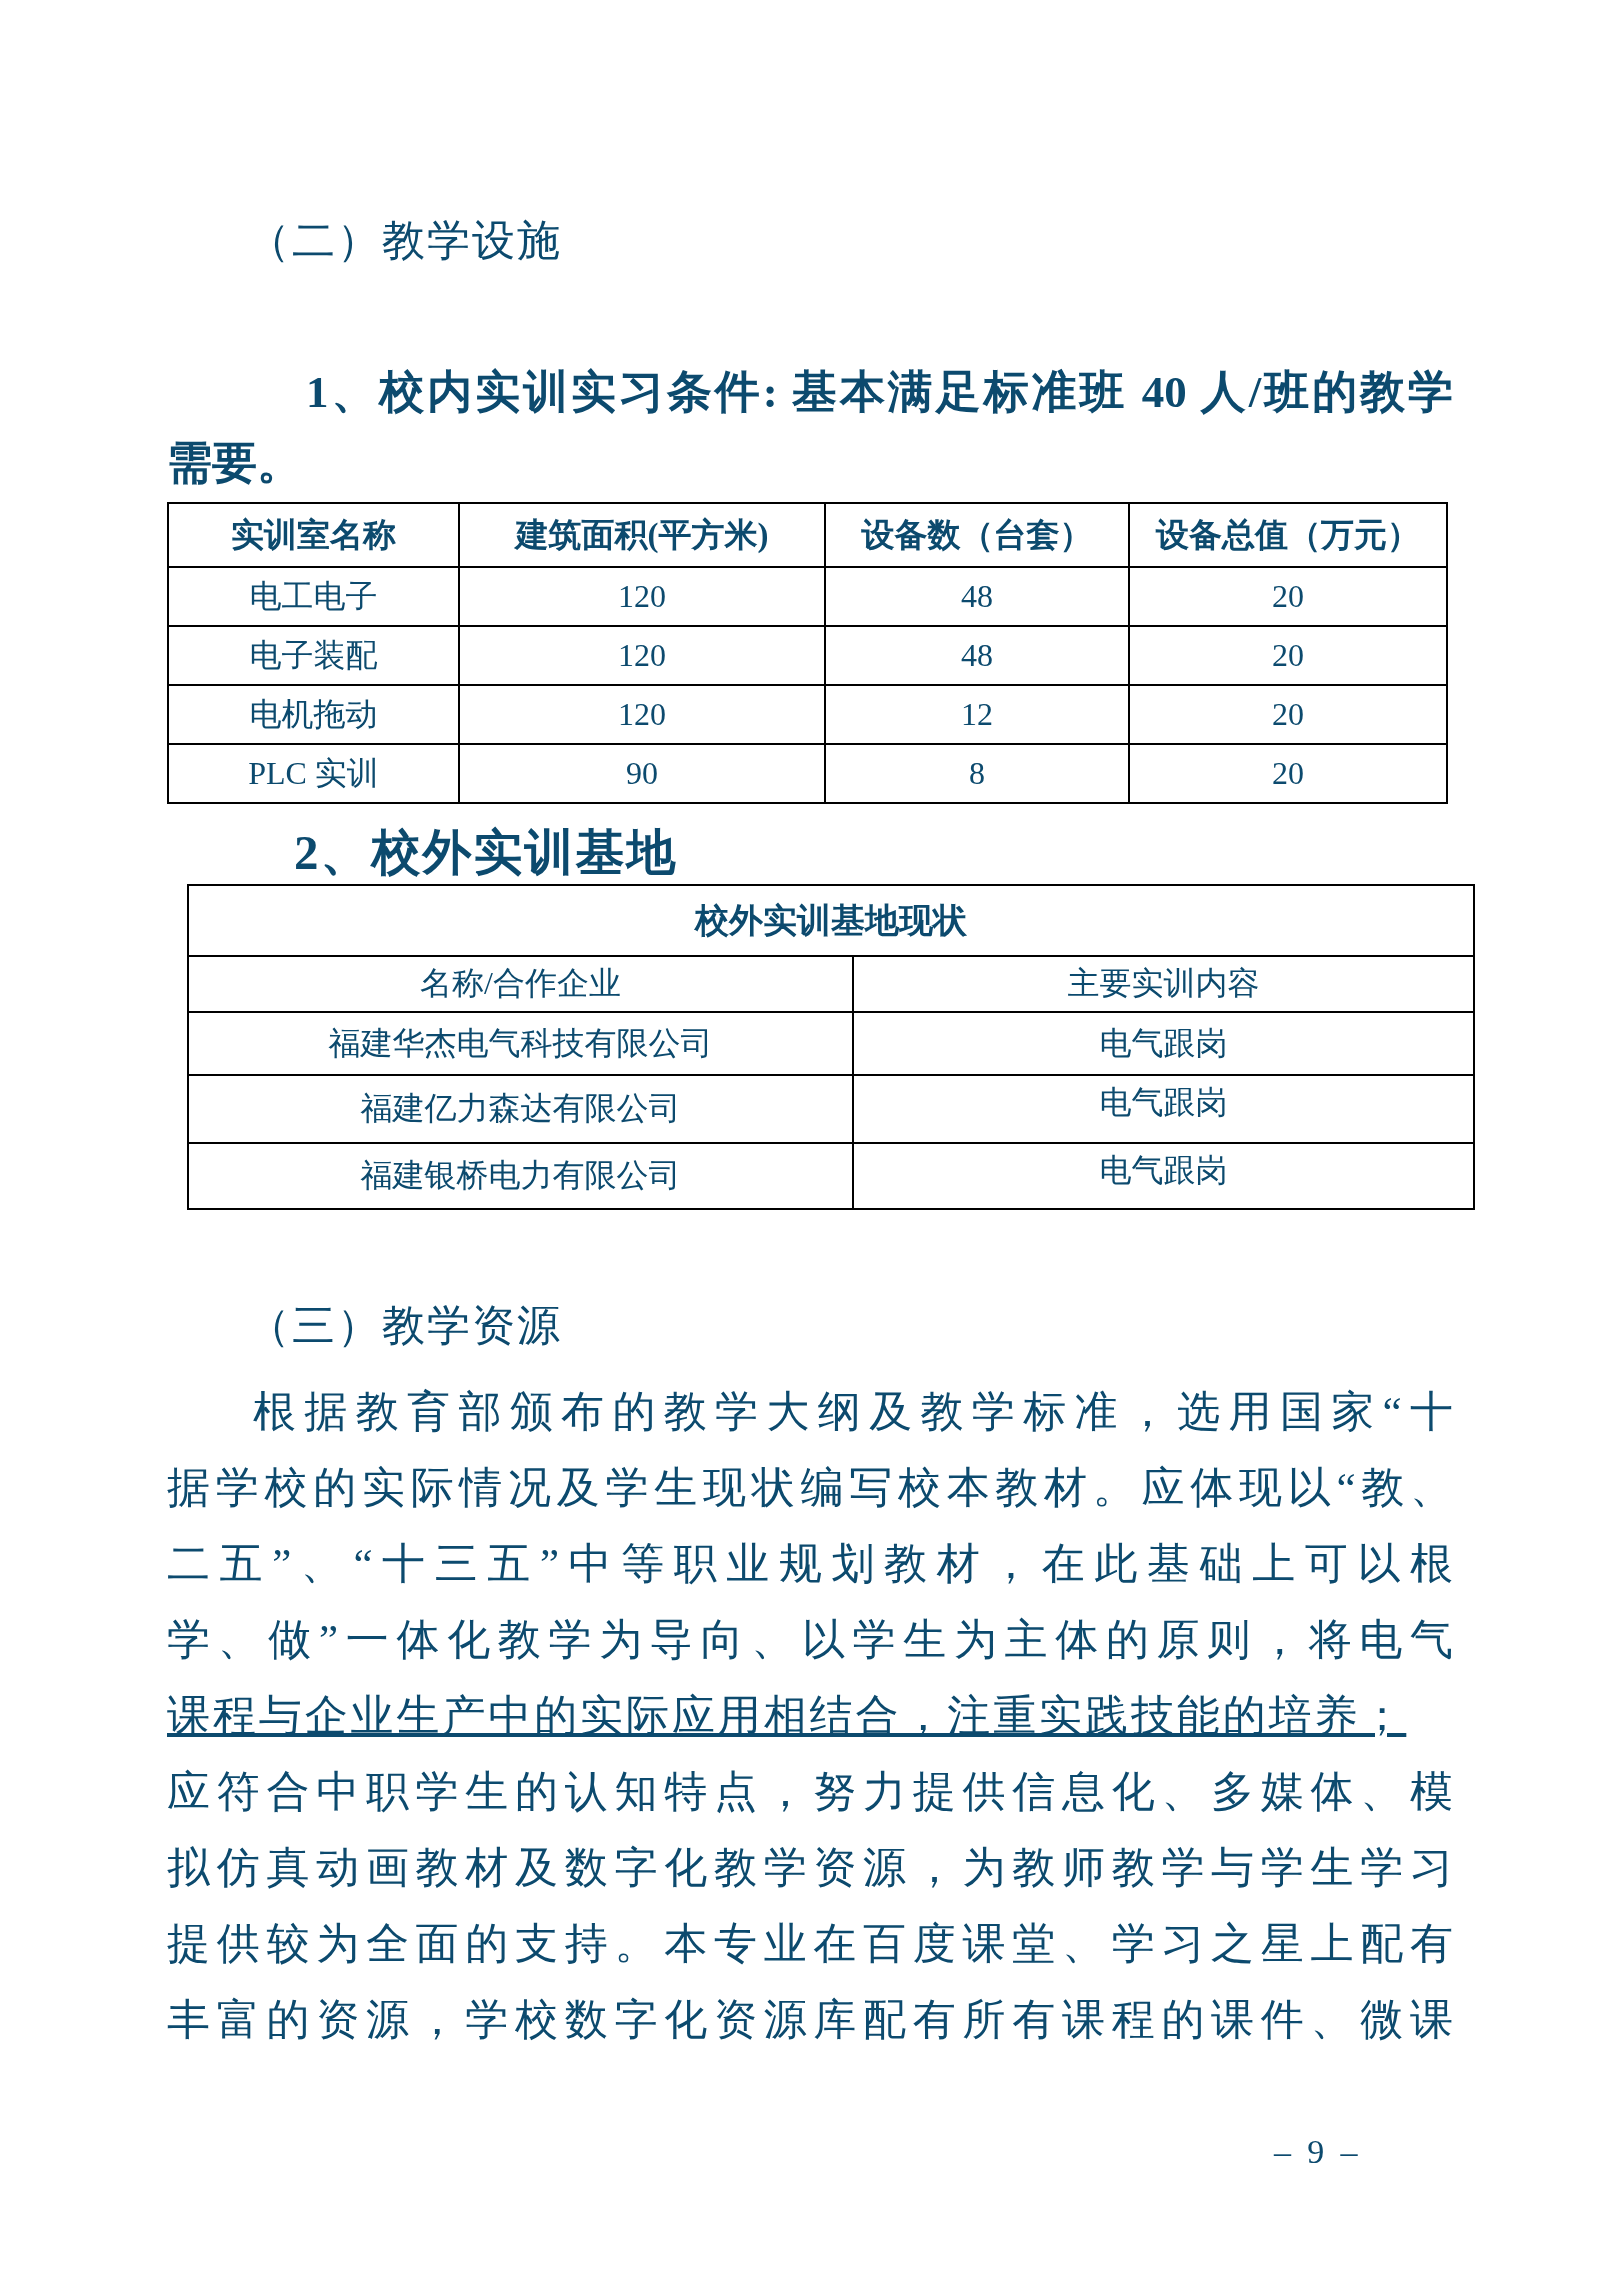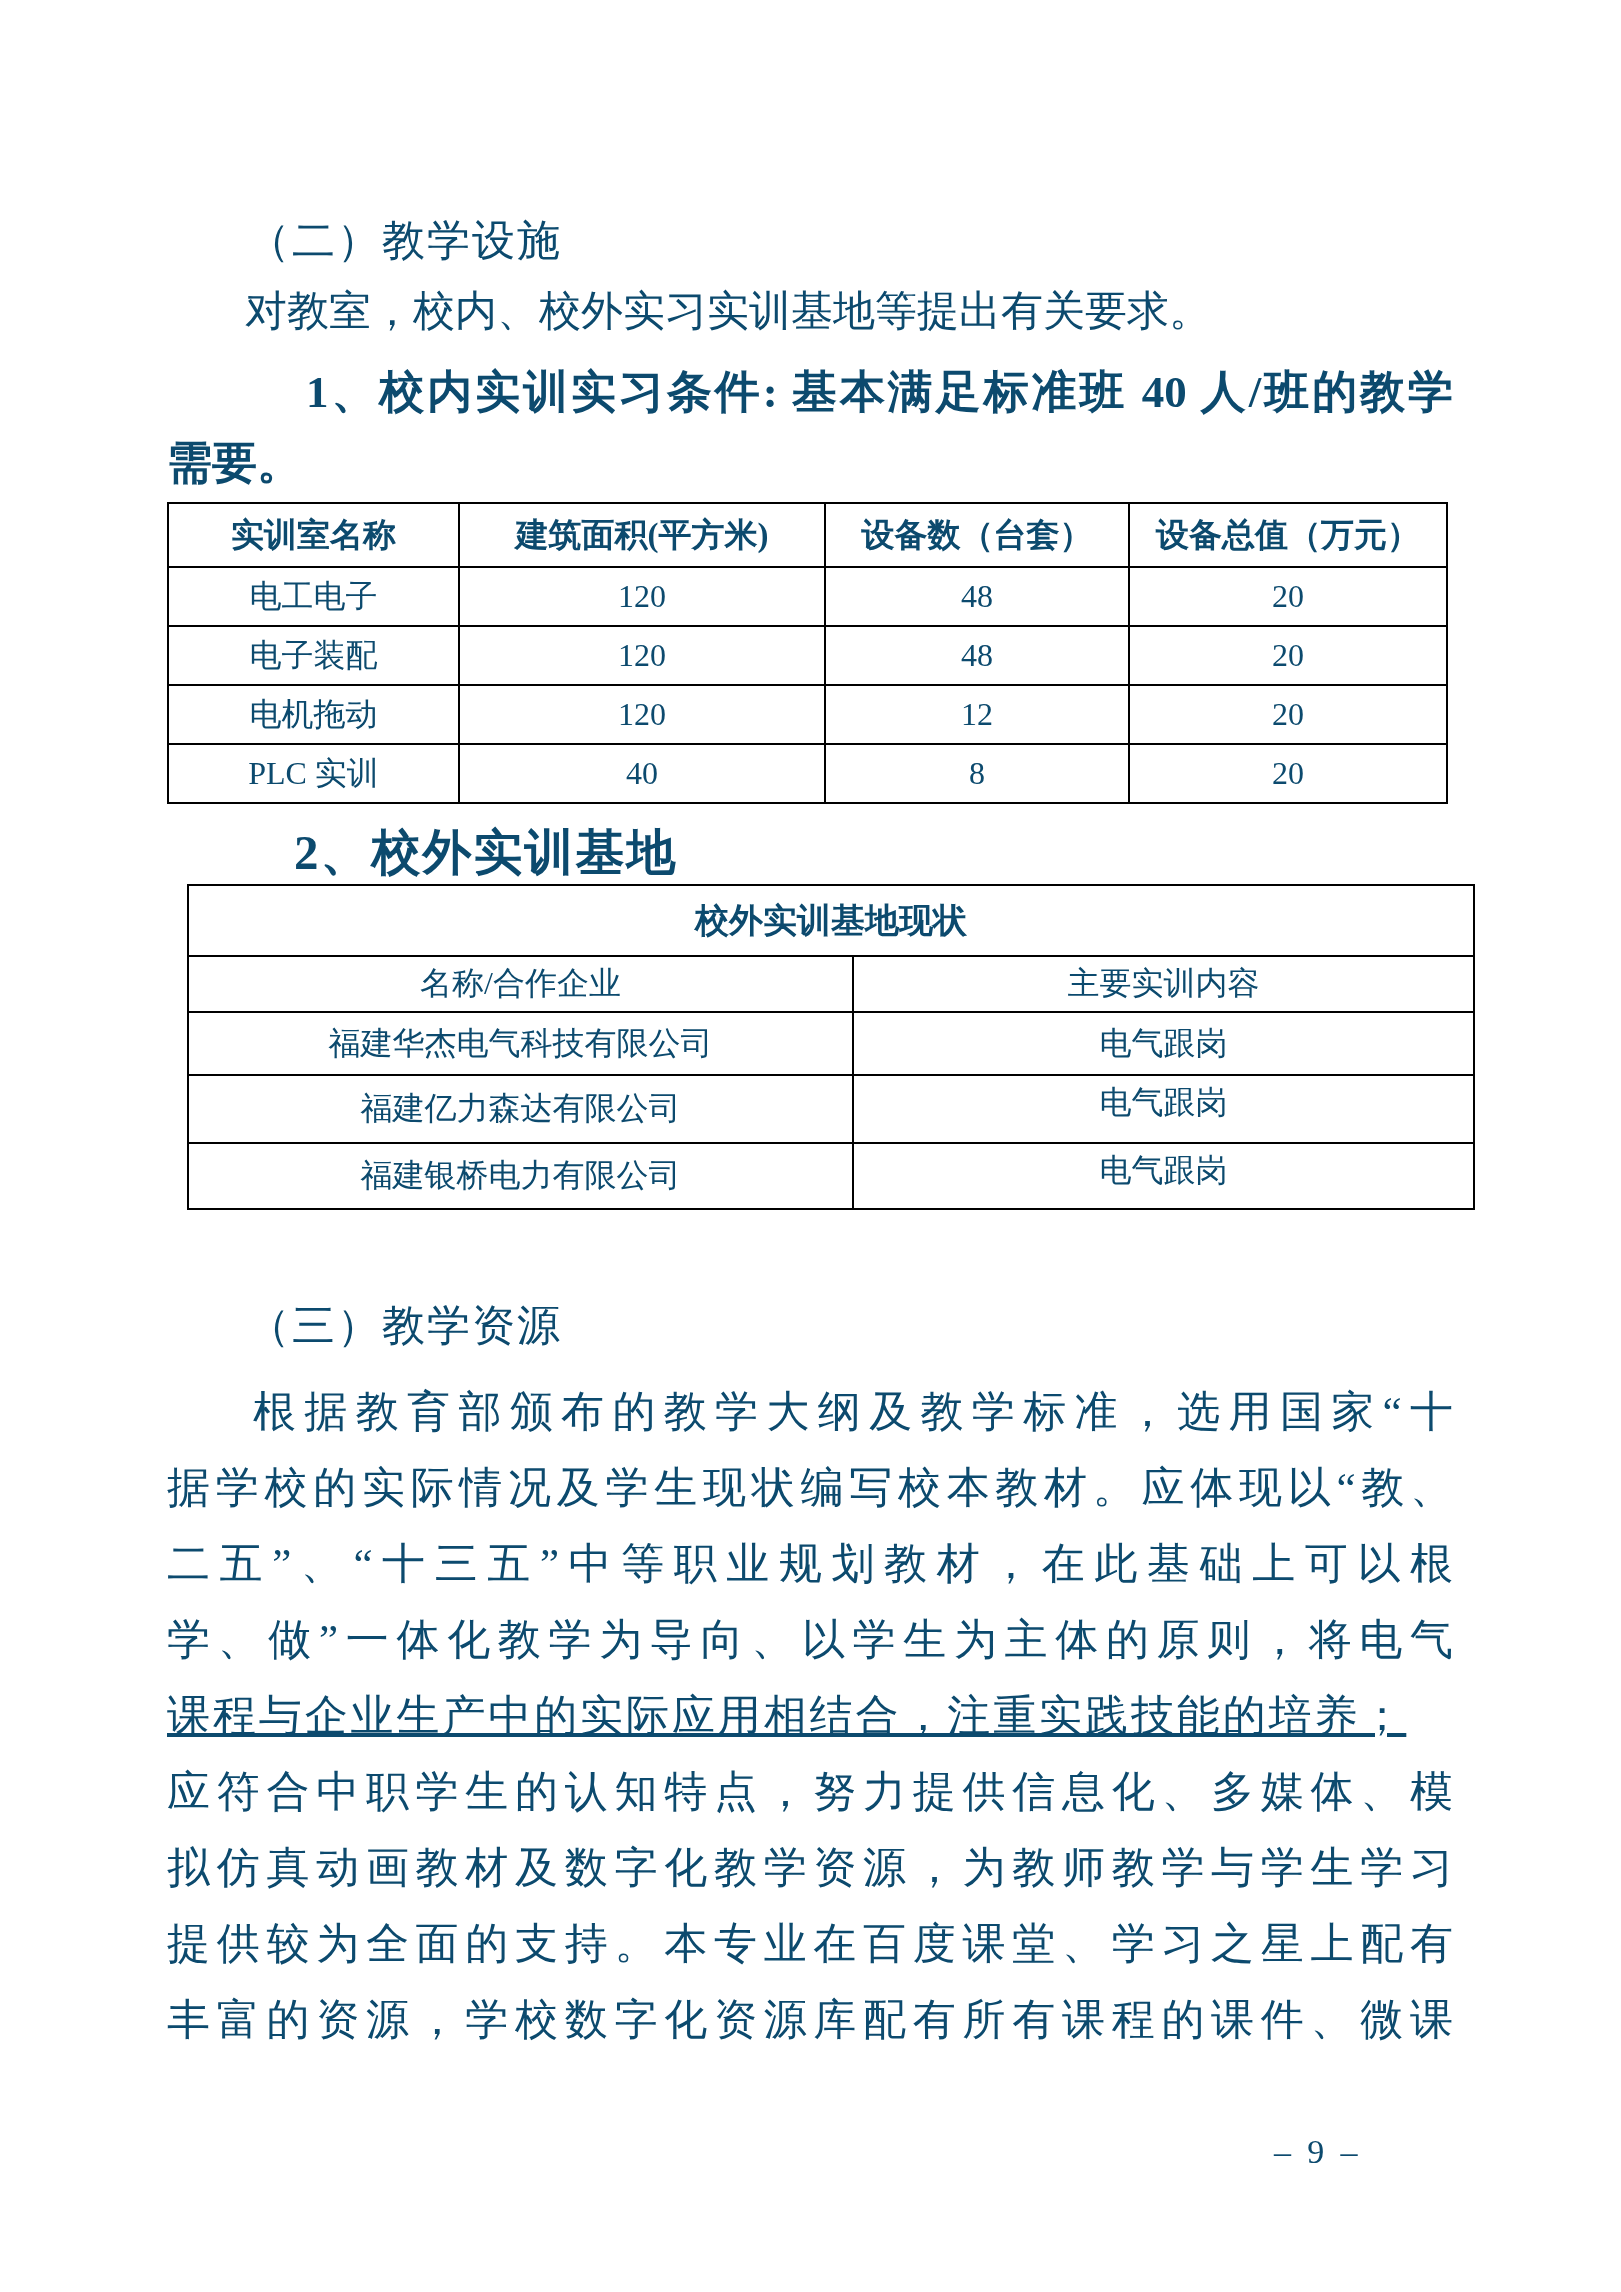--- a/index.html
+++ b/index.html
@@ -124,21 +124,20 @@
     white-space: nowrap;
   }
 </style>
 </head>
 <body>
 
 <div class="page">
 
   <div class="abs kai-heading" style="left:247px; top:215px;">（二）教学设施</div>
 
-  <div class="abs intro-line" style="left:245px; top:288px;">对教室，校内、校外实习实训基地等提出有关要求。</div>
 
   <div class="abs bold-sub stretch-sub" style="left:167px; top:366px;">1、校内实训实习条件: 基本满足标准班 40 人/班的教学</div>
 
   <div class="abs bold-sub" style="left:167px; top:437px;">需要。</div>
 
   <table class="abs t1" style="left:167px; top:502px;">
     <colgroup>
       <col style="width:291px">
         <col style="width:366px">
       <col style="width:304px">
@@ -164,21 +163,21 @@
       <td>20</td>
     </tr>
     <tr>
       <td>电机拖动</td>
       <td>120</td>
       <td>12</td>
       <td>20</td>
     </tr>
     <tr>
       <td>PLC 实训</td>
-      <td>40</td>
+      <td>90</td>
       <td>8</td>
       <td>20</td>
     </tr>
   </tbody>
     </table>
 
   <div class="abs bold-sub2" style="left:294px; top:824px;text-align:right;">2、校外实训基地</div>
 
   <table class="abs t2" style="left:187px; top:884px;">
     <colgroup>

